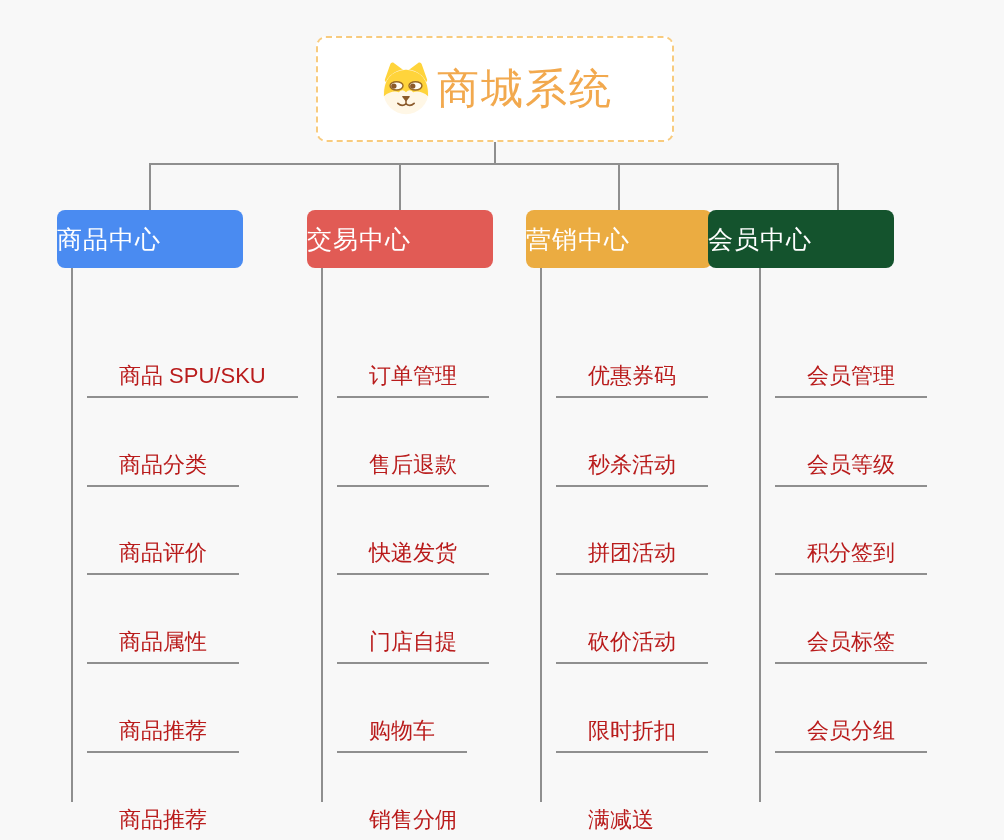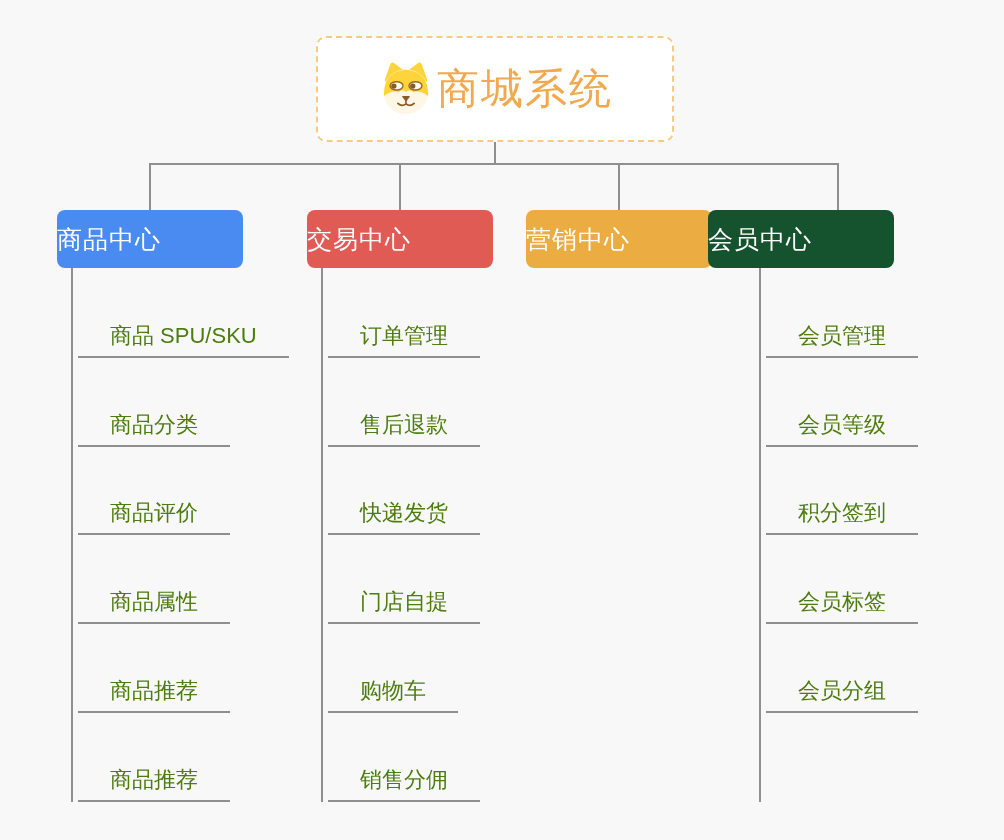--- a/index.html
+++ b/index.html
@@ -33,24 +33,25 @@
   .hdr{
     position:absolute;top:210px;width:186px;height:58px;border-radius:8px;
     display:flex;align-items:center;justify-content:flex-start;
   }
   .hdr .label{font-size:25px;color:#ffffff;letter-spacing:1px;white-space:nowrap}
 
   
   .col{position:absolute;top:268px;width:240px;height:540px}
   .trunk{position:absolute;left:0;top:0;width:2px;height:534px;background:var(--line)}
   .child{
-    position:absolute;left:7px;height:38px;line-height:32px;
+    position:absolute;left:16px;height:38px;line-height:32px;
     padding:0 32px 4px 32px;white-space:nowrap;
-    font-size:22px;color:#4d7c0f;
+    font-size:22px;color:#b91c1c;
     border-bottom:2px solid var(--line);
+    margin-top:40px;
   }
   .r0{top:52px}.r1{top:141px}.r2{top:229px}.r3{top:318px}.r4{top:407px}.r5{top:496px}
 </style>
 </head>
 <body>
 
 <div class="canvas">
 
   <div class="line v" style="left:494px;top:142px;height:22px"></div>
   <div class="line h" style="left:149px;top:163px;width:690px"></div>
@@ -108,20 +109,29 @@
   <div class="col" style="left:321px">
     <div class="trunk"></div>
     <div class="child r0">订单管理</div>
     <div class="child r1">售后退款</div>
     <div class="child r2">快递发货</div>
     <div class="child r3">门店自提</div>
     <div class="child r4">购物车</div>
     <div class="child r5">销售分佣</div>
   </div>
 
+  <div class="col" style="left:540px">
+    <div class="trunk"></div>
+    <div class="child r0">优惠券码</div>
+    <div class="child r1">秒杀活动</div>
+    <div class="child r2">拼团活动</div>
+    <div class="child r3">砍价活动</div>
+    <div class="child r4">限时折扣</div>
+    <div class="child r5">满减送</div>
+  </div>
 
   <div class="col" style="left:759px">
     <div class="trunk"></div>
     <div class="child r0">会员管理</div>
     <div class="child r1">会员等级</div>
     <div class="child r2">积分签到</div>
     <div class="child r3">会员标签</div>
     <div class="child r4">会员分组</div>
   </div>
 

